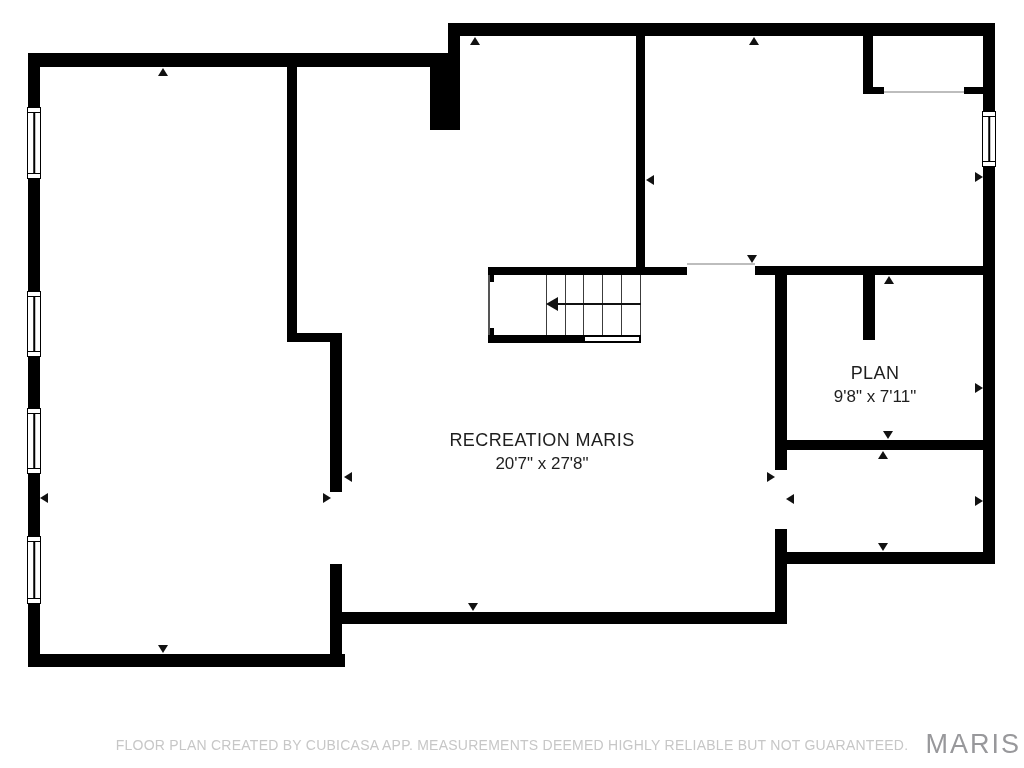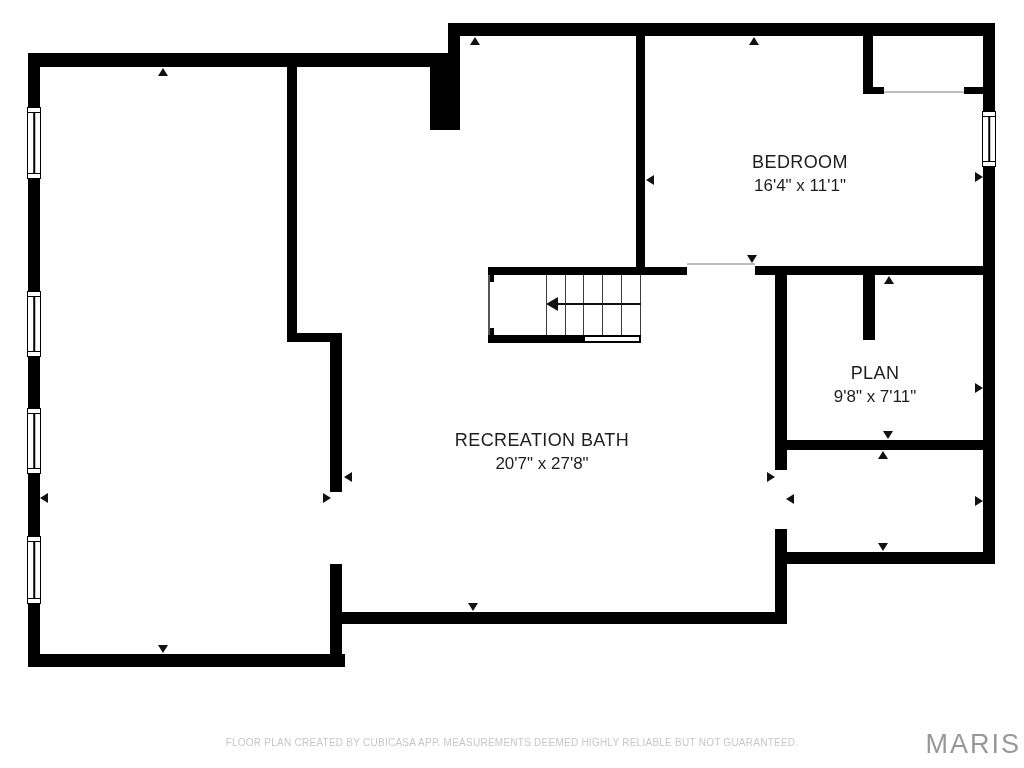--- a/index.html
+++ b/index.html
@@ -32,21 +32,21 @@
   .run-head { position:absolute; width:0; height:0;
     border-top:7px solid transparent; border-bottom:7px solid transparent; border-right:12px solid #111; }
   .room-label {
     position:absolute; transform:translate(-50%,-50%); text-align:center;
     color:#1e1e1e; white-space:nowrap; line-height:24px;
   }
   .room-name { display:block; font-size:18px; letter-spacing:0.4px; }
   .room-dims { display:block; font-size:17px; }
   .footer {
     position:absolute; left:50%; top:737px; transform:translateX(-50%);
-    font-size:10px; letter-spacing:0.25px; color:#c7c7c7; white-space:nowrap;
+    font-size:14px; letter-spacing:0.25px; color:#c7c7c7; white-space:nowrap;
   }
   .watermark {
     position:absolute; right:3px; top:729px; font-size:27px;
     letter-spacing:2px; color:#98989b;
   }
 </style>
 </head>
 <body>
 
 <div class="canvas">
@@ -120,26 +120,22 @@
       <div class="tread" style="left: 602px; top: 275px; height: 60px;"></div>
       <div class="tread" style="left: 621px; top: 275px; height: 60px;"></div>
       <div class="tread" style="left: 640px; top: 275px; height: 60px;"></div>
       <div class="stair-left-line" style="left: 488px; top: 275px; height: 60px;"></div>
       <div class="stair-open-edge" style="left: 583px; top: 335px; width: 58px; height: 8px;"></div>
       <div class="run-line" style="left: 554px; top: 303px; width: 87px;"></div>
       <div class="run-head" style="left: 546px; top: 297px;"></div>
     </div>
 
   <div class="room-label" style="left: 542px; top: 452px;">
-    <span class="room-name">RECREATION BATH</span>
+    <span class="room-name">RECREATION MARIS</span>
     <span class="room-dims">20'7" x 27'8"</span>
-  </div>
-  <div class="room-label" style="left: 800px; top: 174px;">
-    <span class="room-name">BEDROOM</span>
-    <span class="room-dims">16'4" x 11'1"</span>
   </div>
   <div class="room-label" style="left: 875px; top: 385px;">
     <span class="room-name">PLAN</span>
     <span class="room-dims">9'8" x 7'11"</span>
   </div>
 
   <div class="footer">FLOOR PLAN CREATED BY CUBICASA APP. MEASUREMENTS DEEMED HIGHLY RELIABLE BUT NOT GUARANTEED.</div>
   <div class="watermark">MARIS</div>
 </div>
 

